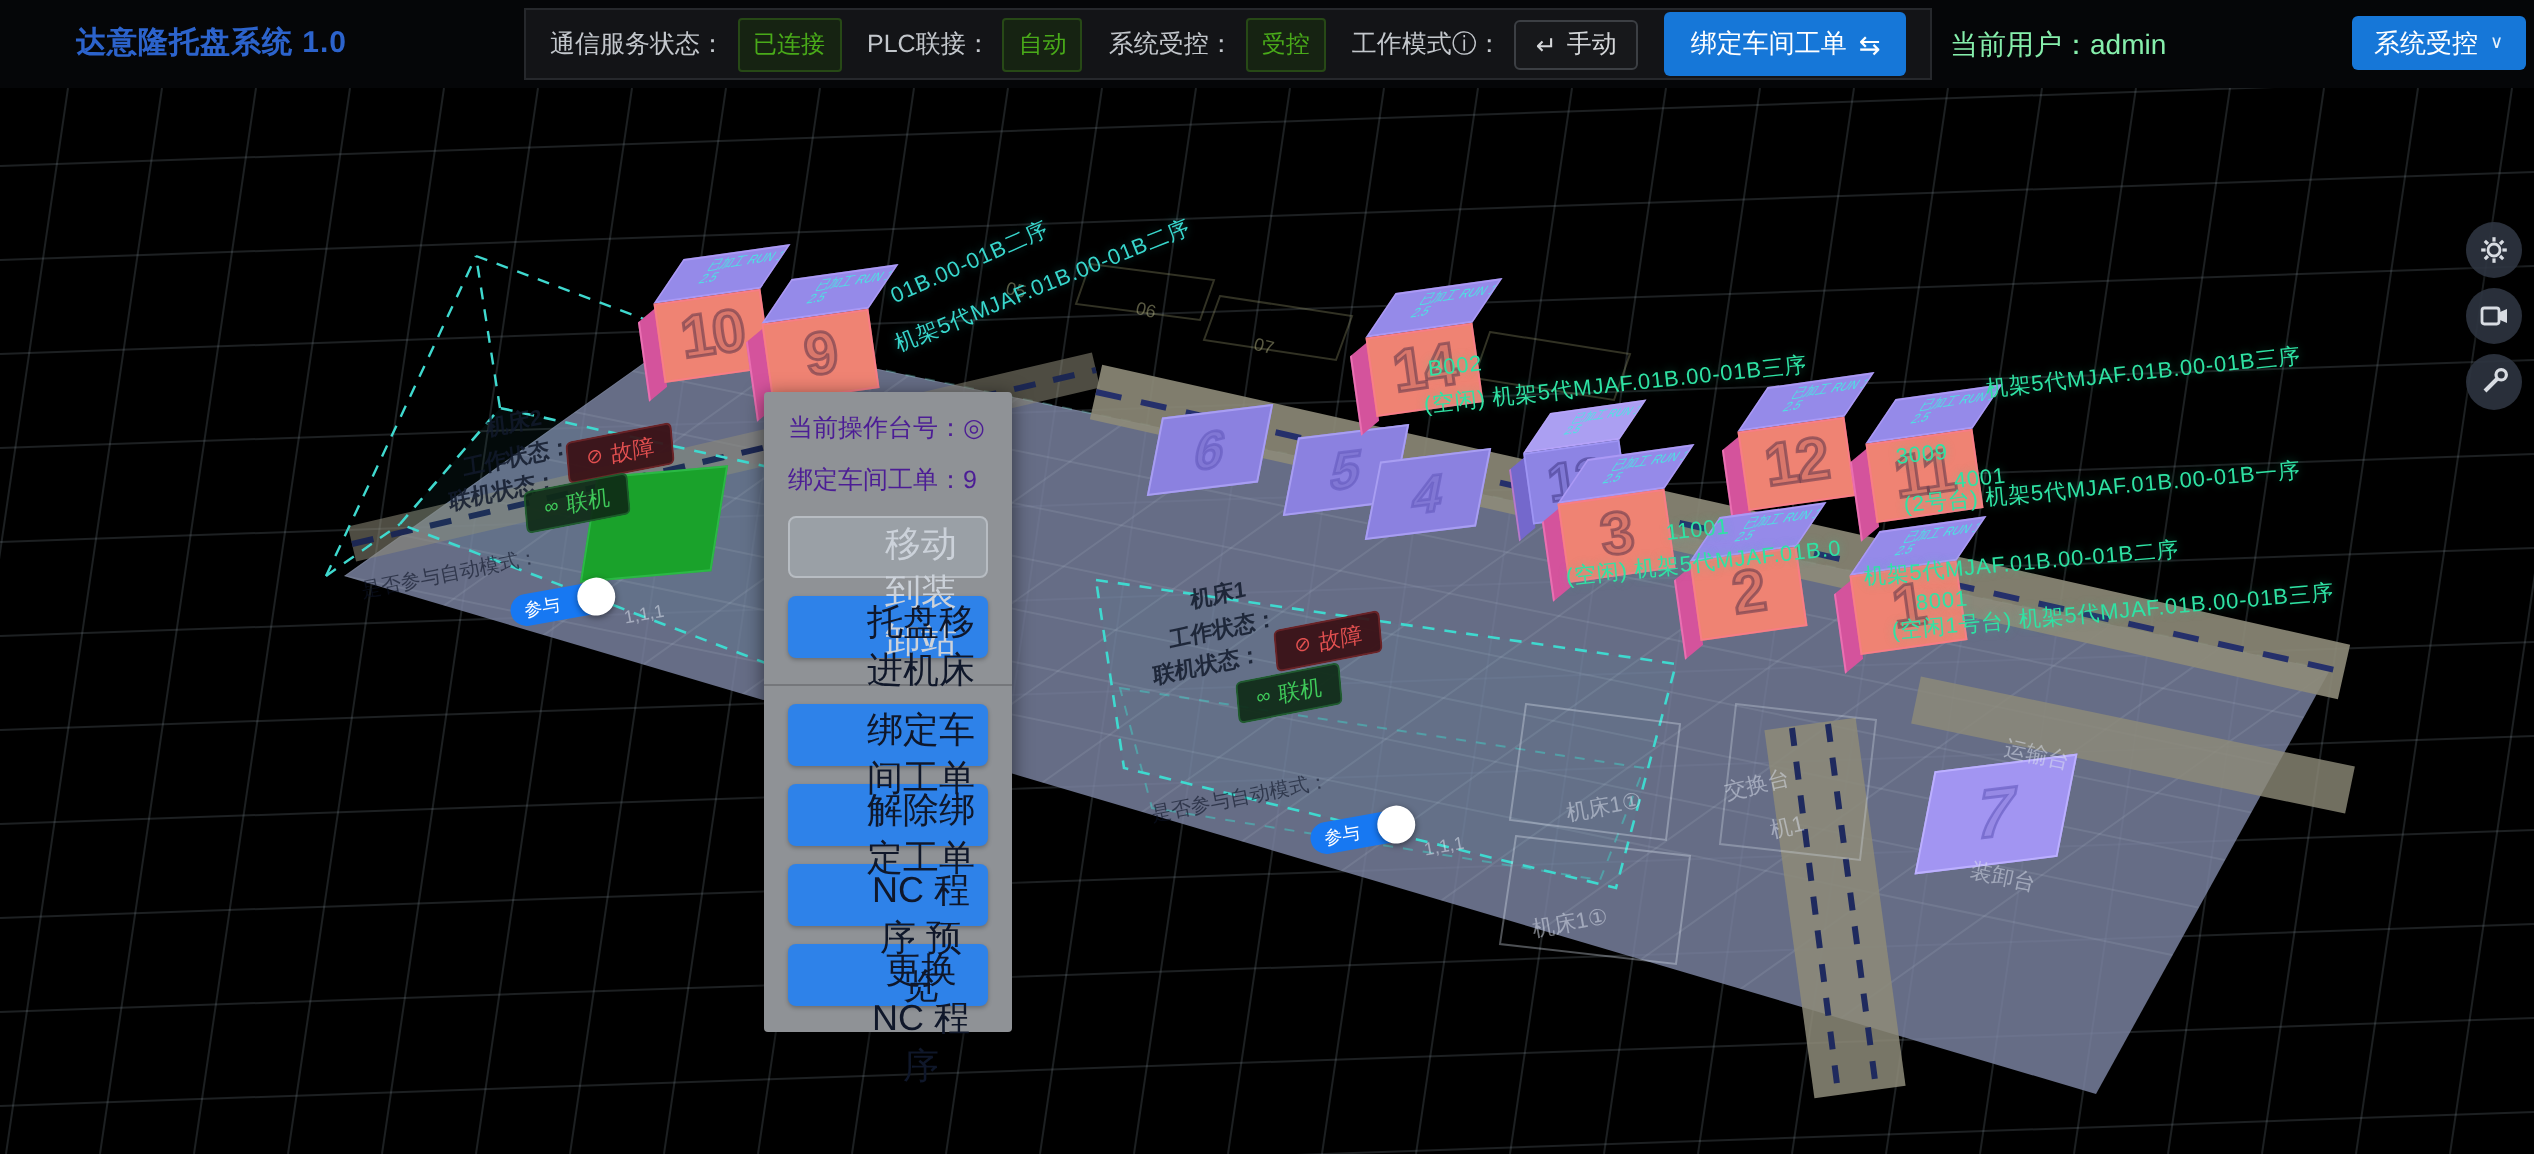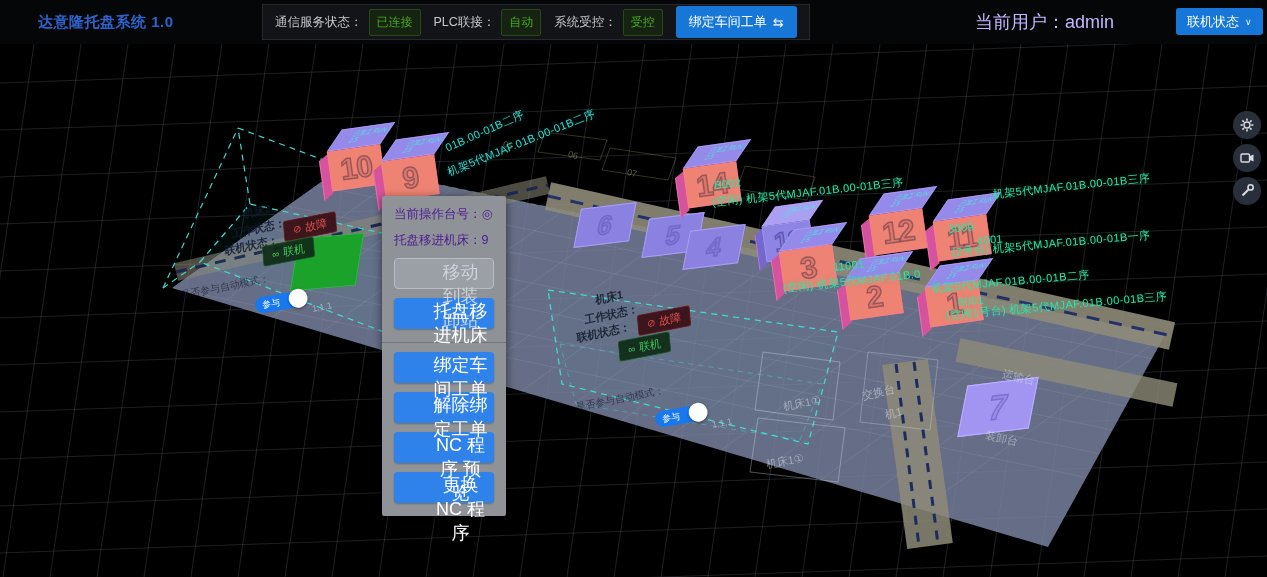--- a/index.html
+++ b/index.html
@@ -10,21 +10,21 @@
   .topbar{position:absolute;left:0;top:0;width:1267px;height:44px;background:#050608;z-index:60;}
   .app-title{position:absolute;left:38px;top:0;line-height:44px;font-size:15px;font-weight:bold;color:#2c63cc;letter-spacing:.5px;}
   .status-group{position:absolute;left:262px;top:4px;height:36px;display:flex;align-items:center;gap:13px;
                 padding:0 12px;background:#131417;border:1px solid #26282c;box-sizing:border-box;}
   .st-item{display:flex;align-items:center;gap:6px;font-size:12.5px;color:#c3c7cc;white-space:nowrap;}
   .tag-green{font-size:12px;color:#49aa19;background:#162312;border:1px solid #274916;padding:4px 7px;border-radius:2px;}
   .btn-dark{display:flex;align-items:center;gap:5px;font-size:12.5px;color:#d5d7da;background:#17181b;
             border:1px solid #3c3f44;border-radius:3px;padding:3px 10px;cursor:pointer;}
   .btn-blue{display:flex;align-items:center;gap:6px;font-size:13px;color:#fff;background:#1677d8;
             border:none;border-radius:3px;padding:7px 13px;cursor:pointer;}
-  .cur-user{position:absolute;left:975px;top:0;line-height:44px;font-size:18px;color:#c4b5fd;}
+  .cur-user{position:absolute;left:975px;top:0;line-height:44px;font-size:14px;color:#86efac;}
   .more-btn{position:absolute;left:1176px;top:8px;height:27px;padding:0 11px;display:flex;align-items:center;gap:6px;
             font-size:13px;color:#fff;background:#1677d8;border-radius:3px;cursor:pointer;}
   .chev{font-size:9px;opacity:.9;}
 
   
   .scene{position:absolute;left:0;top:44px;width:1267px;height:533px;overflow:hidden;background:#000;}
   .scene svg{position:absolute;left:0;top:0;}
   svg line.gl{stroke:rgba(145,158,172,.20);stroke-width:1;}
   svg line.sl{stroke:rgba(235,242,255,.09);stroke-width:1;}
 
@@ -79,21 +79,21 @@
   .t-suffix{position:absolute;font-size:9px;color:rgba(255,255,255,.45);transform:rotate(-10deg);z-index:8;}
   .flabel{position:absolute;font-size:11px;color:rgba(222,228,240,.5);white-space:nowrap;z-index:8;}
 
   
   .ctx-menu{position:absolute;left:382px;top:196px;width:124px;background:#8f9296;border-radius:2px;
             box-shadow:0 2px 10px rgba(0,0,0,.55);z-index:50;padding:10px 12px 13px 12px;box-sizing:border-box;}
   .ctx-row{font-size:12.5px;color:#4c1d95;margin-bottom:9px;white-space:nowrap;}
   .ctx-btn{display:block;width:100%;height:31px;margin-top:9px;border-radius:4px;font-size:18px;
            font-family:inherit;cursor:pointer;padding-left:39px;}
   .ctx-btn.disabled{background:#9aa0a6;border:1px solid #b7bcc2;color:#ccd2da;cursor:default;}
-  .ctx-btn.blue{background:#2e82e9;border:none;color:#ffffff;box-shadow:0 1px 2px rgba(0,0,0,.25);}
+  .ctx-btn.blue{background:#2e82e9;border:none;color:#0f172a;box-shadow:0 1px 2px rgba(0,0,0,.25);}
   .menu-sep{height:1px;background:rgba(0,0,0,.18);margin:13px -12px 4px -12px;}
 
   
   .side-btns{position:absolute;right:6px;top:111px;display:flex;flex-direction:column;gap:5px;z-index:40;}
   .fab{width:28px;height:28px;border-radius:50%;background:rgba(46,52,64,.9);display:flex;align-items:center;
        justify-content:center;cursor:pointer;box-shadow:0 1px 4px rgba(0,0,0,.5);}
   .fab svg{display:block;}
 </style>
 </head>
 <body>
@@ -107,32 +107,39 @@
       <span class="tag-green">已连接</span>
     </div>
     <div class="st-item">
       <span>PLC联接：</span>
       <span class="tag-green">自动</span>
     </div>
     <div class="st-item">
       <span>系统受控：</span>
       <span class="tag-green">受控</span>
     </div>
+    <div class="st-item">
+      <span>工作模式ⓘ：</span>
+      <button class="btn-dark">
+        <span>↵</span>
+        <span>手动</span>
+      </button>
+    </div>
     <button class="btn-blue">
       <span>绑定车间工单</span>
       <span>⇆</span>
     </button>
   </div>
 
   <div class="cur-user">
     <span>当前用户：</span><span>admin</span>
   </div>
 
   <div class="more-btn">
-    <span>联机状态</span>
+    <span>系统受控</span>
     <span class="chev">∨</span>
   </div>
 </div>
 
 <div class="scene">
 
   <svg id="scene-svg" width="1267" height="533" viewBox="0 0 1267 533">
     <defs>
       <clipPath id="slabclip">
           <polygon points="172,244 345,121 1165,291 1048,503"></polygon>
@@ -404,21 +411,21 @@
   <span class="glabel" style="left:932px;top:237px;transform:rotate(-5deg)">机架5代MJAF.01B.00-01B二序</span>
   <span class="glabel" style="left:958px;top:252px;transform:rotate(-5deg)">8001</span>
   <span class="glabel" style="left:946px;top:264px;transform:rotate(-5deg)">(空闲1号台) 机架5代MJAF.01B.00-01B三序</span>
 </div>
 
 <div class="ctx-menu">
   <div class="ctx-row">
     <span>当前操作台号：</span><span>◎</span>
   </div>
   <div class="ctx-row">
-    <span>托盘移进机床：</span><span>9</span>
+    <span>绑定车间工单：</span><span>9</span>
   </div>
   <button class="ctx-btn disabled">移动到装卸站</button>
   <button class="ctx-btn blue">托盘移进机床</button>
   <div class="menu-sep"></div>
   <button class="ctx-btn blue">绑定车间工单</button>
   <button class="ctx-btn blue">解除绑定工单</button>
   <button class="ctx-btn blue">NC 程序 预览</button>
   <button class="ctx-btn blue">更换 NC 程序</button>
 </div>
 

